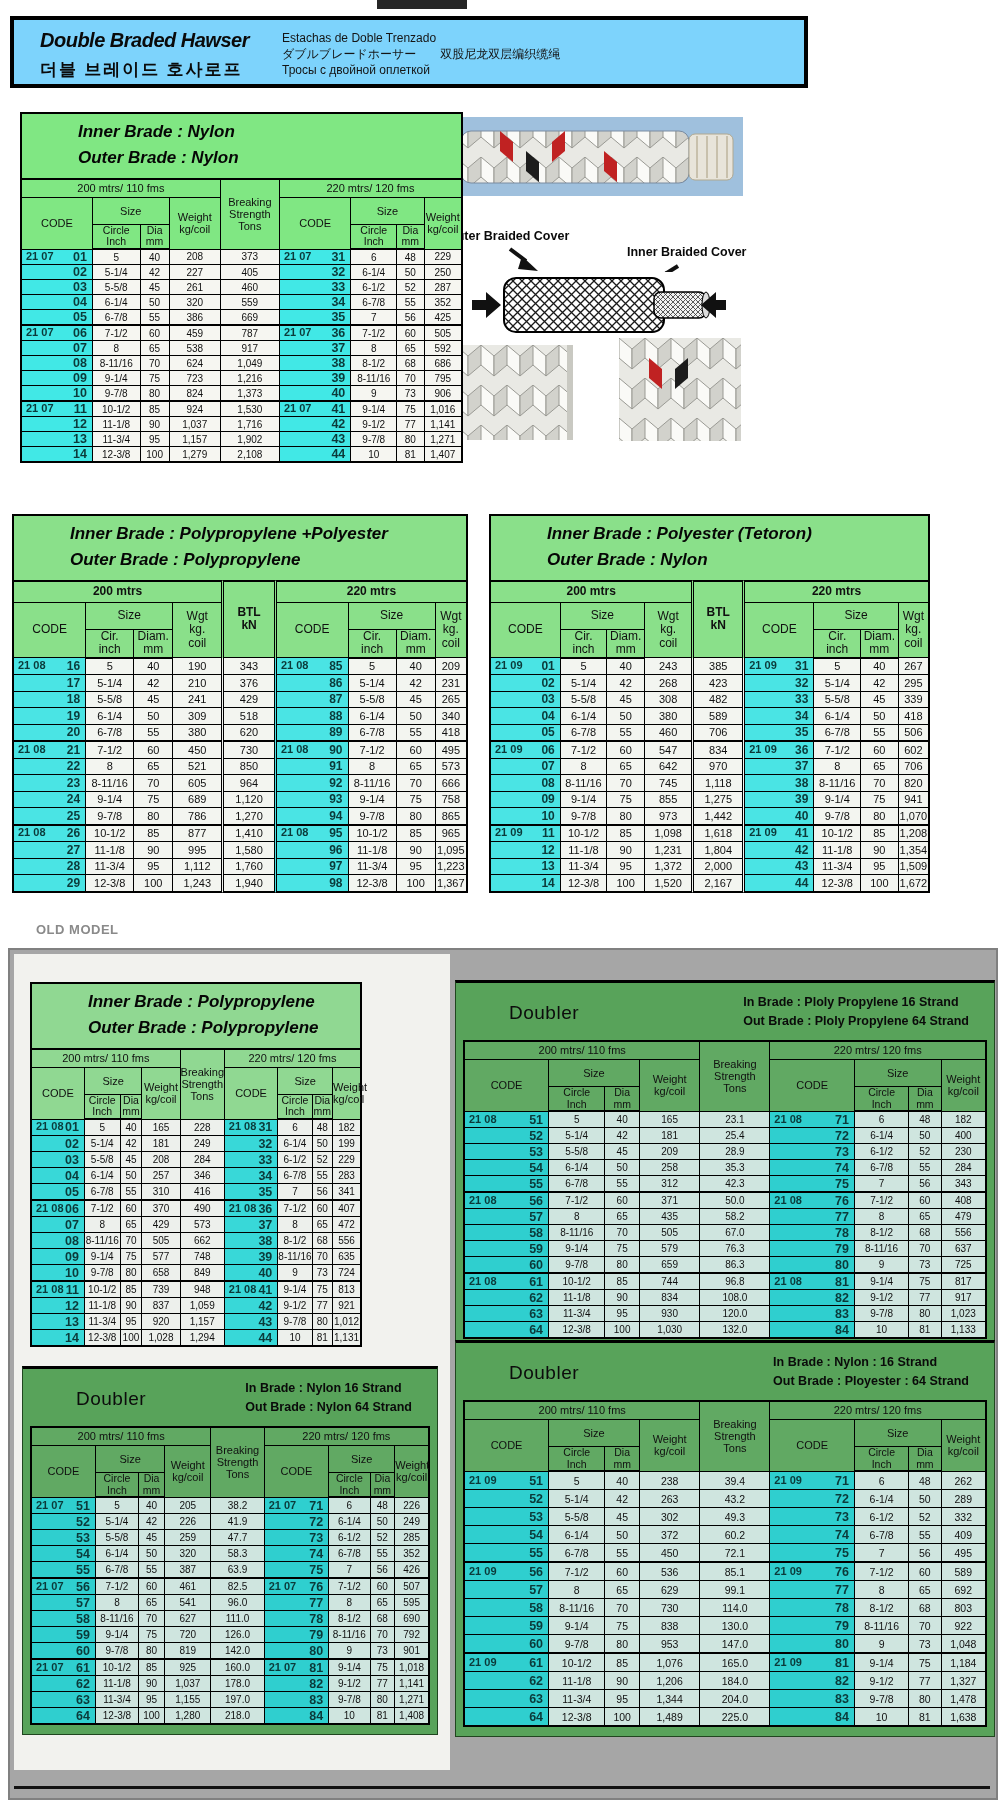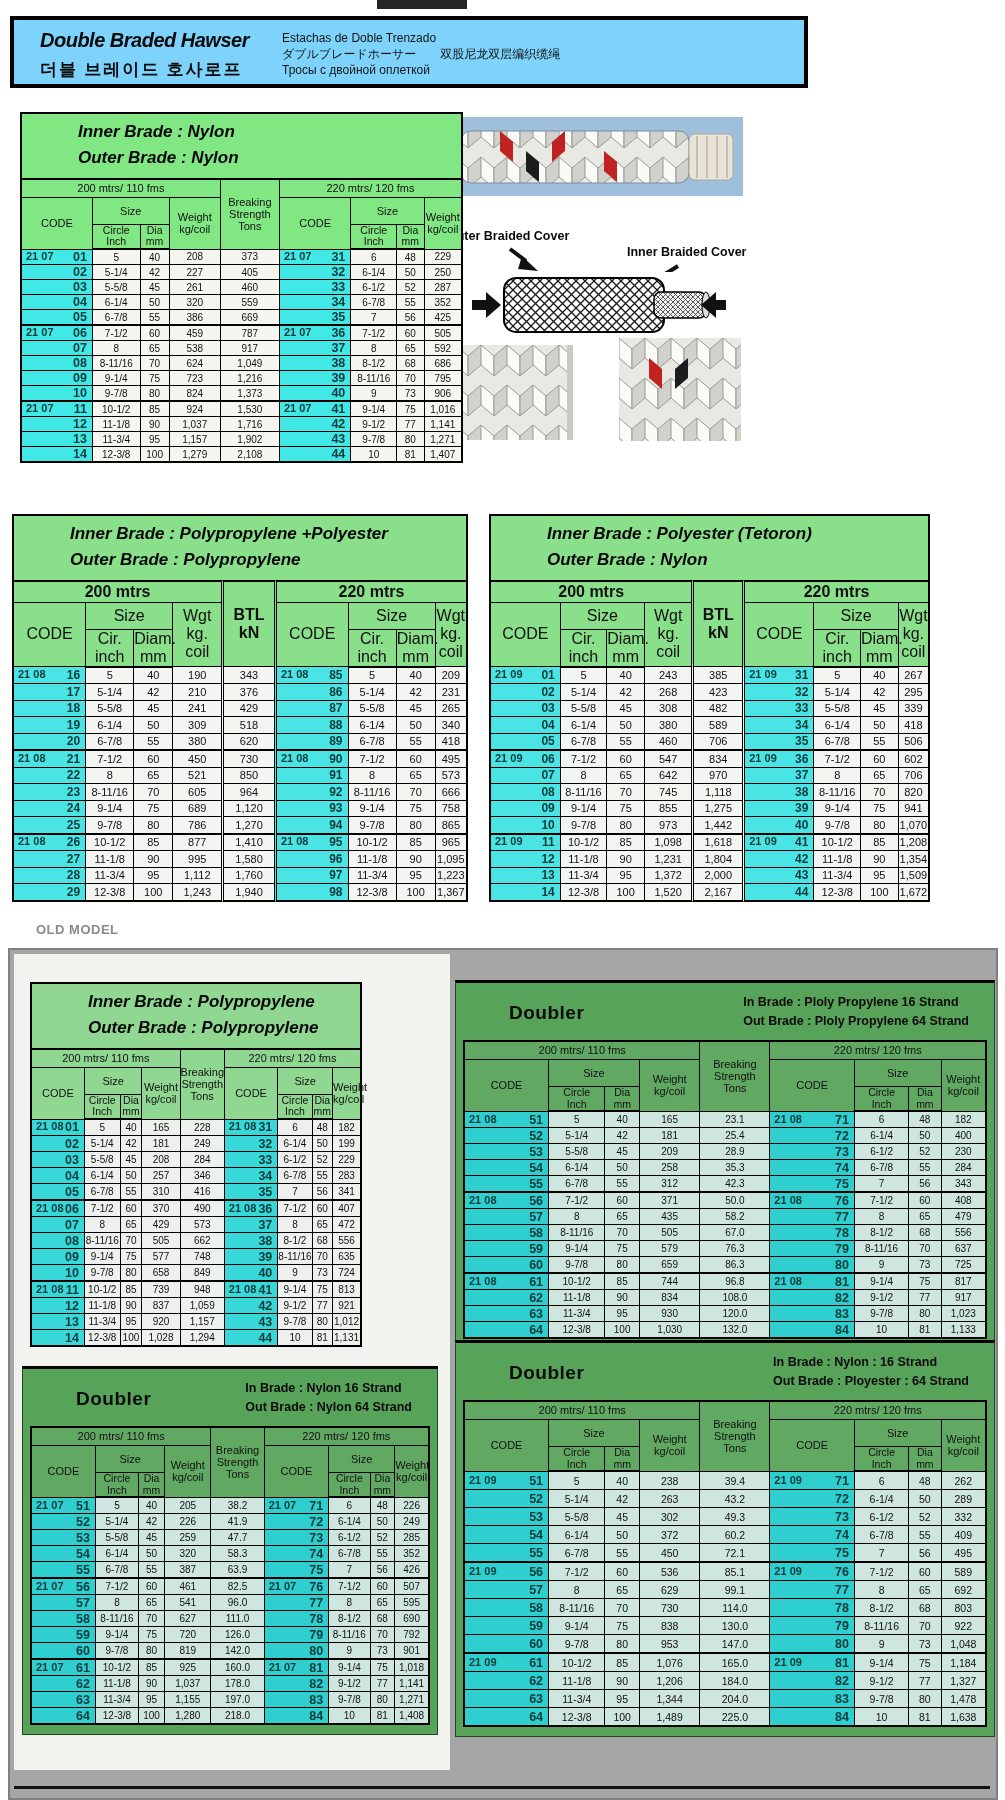--- a/index.html
+++ b/index.html
@@ -37,37 +37,37 @@
   .grid td{background:var(--cell);font-size:10px;height:14px;}
   .grid td.code{background:var(--cy);text-align:right;padding-right:5px;}
   .pfx{float:left;margin-left:4px;font-weight:bold;font-size:11px;color:#0b3a3a;}
   .sfx{font-weight:bold;font-size:12.5px;color:#0b3a3a;}
   .gtop td{border-top:2px solid #000;}
   .code2{border-left:2px solid #000;}
   .h-bs{font-size:11px;}
 
   
   .style-btl .bandrow th{font-weight:bold;font-size:12px;height:20px;}
-  .style-btl .grid th{font-size:16px;}
+  .style-btl .grid th{font-size:12px;}
   .style-btl td{font-size:11px;height:15.5px;}
   .style-btl .sfx{font-size:12px;}
   .style-btl .h-bs,.style-btl td.c-bs{border-left:3px double #000;border-right:3px double #000;}
   .style-btl .code2{border-left:3px double #000;}
 
   .style-new{--grn:#80e783;--cy:#41e8e6;--cell:#f6f6f1;}
   .style-btl{--grn:#8ae08a;--cy:#4ae4e4;--cell:#f3f5f0;}
   .style-old{--grn:#90d892;--cy:#38d8d8;--cell:#edf0ec;}
   .style-old td{height:15px;}
   .style-dbl{--grn:#61a963;--cy:#2fcfcf;--cell:#cfe5df;background:#58a35a;
              border:1px solid #20461f;border-top:3px solid #000;padding:0 7px 9px 7px;}
   .style-dbl td{height:15px;}
   .pos-tD td{height:17px;font-size:10.5px;}
 
   .dhead{display:flex;align-items:flex-start;padding:10px 8px 8px 8px;}
-  .dword{font-size:19px;font-weight:bold;color:#0c0c0c;margin:9px 0 0 38px;letter-spacing:0.5px;}
+  .dword{font-size:19px;font-weight:normal;color:#0c0c0c;margin:9px 0 0 38px;letter-spacing:0.5px;}
   .dlines{margin-left:auto;text-align:left;padding-right:10px;}
   .dlines div{font-size:12.5px;font-weight:bold;color:#0a0a0a;line-height:1.55;}
 
   
   .pos-t1{left:20px;top:112px;width:443px;}
   .pos-t2{left:12px;top:514px;width:456px;}
   .pos-t3{left:489px;top:514px;width:441px;}
   .pos-tA{left:18px;top:982px;width:344px;padding-left:12px;}
   .pos-tB{left:455px;top:980px;width:540px;}
   .pos-tC{left:22px;top:1366px;width:416px;}

